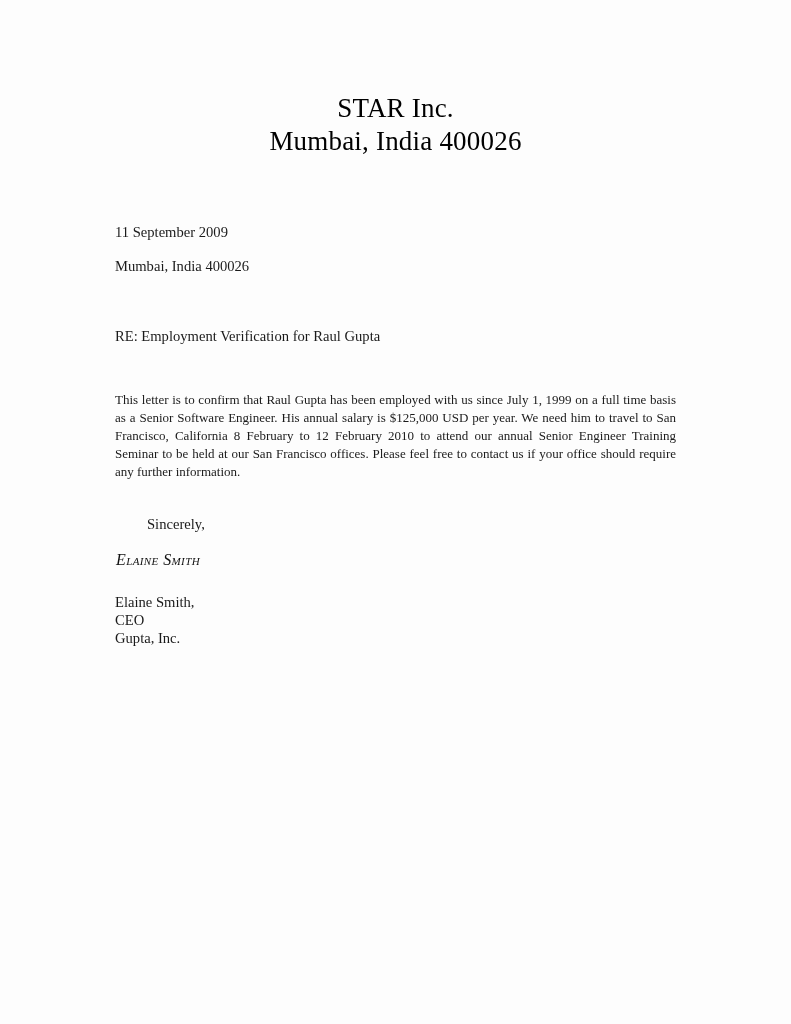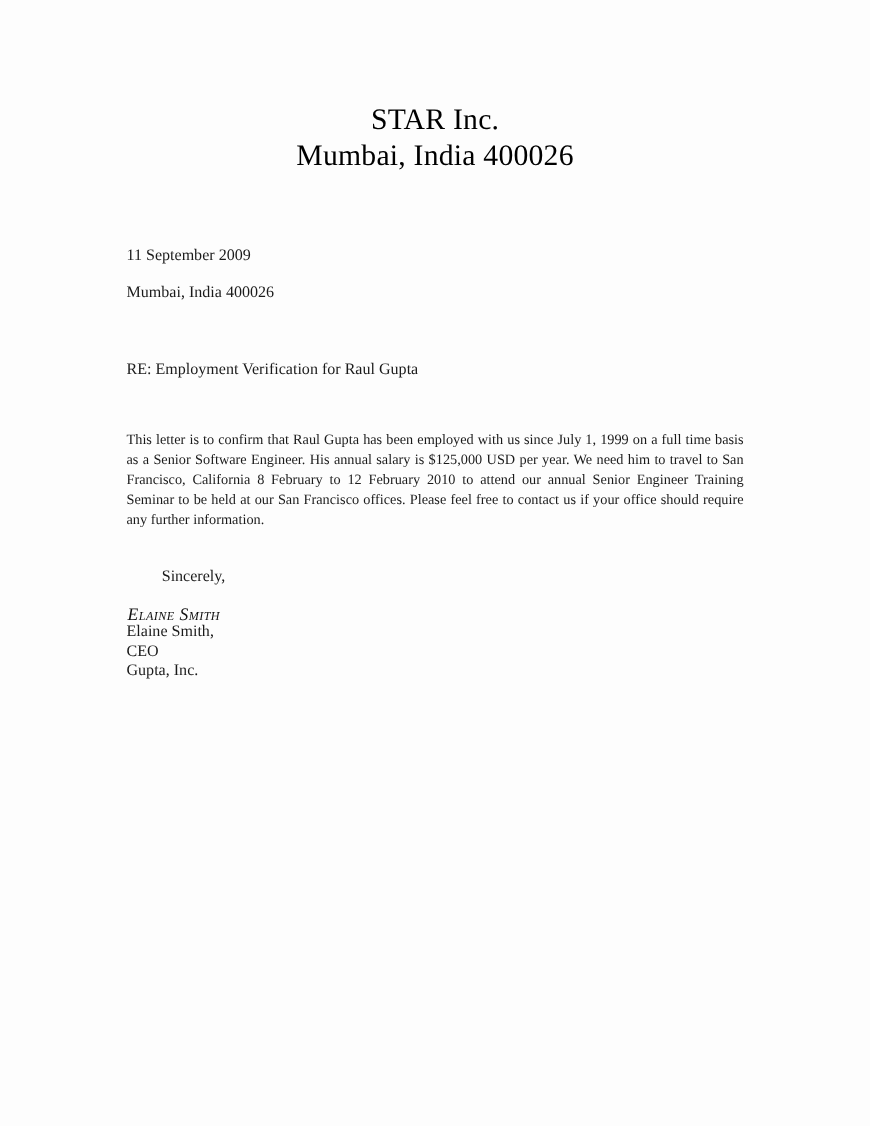--- a/index.html
+++ b/index.html
@@ -113,21 +113,21 @@
     font-size: 16px;
     line-height: 24px;
     font-variant: small-caps;
     letter-spacing: 0.4px;
     color: #111111;
     white-space: nowrap;
   }
 
   .signer-block {
     position: absolute;
-    top: 565px;
+    top: 593px;
     left: 0;
   }
   .signer-line {
     font-size: 14.6px;
     line-height: 18px;
     white-space: nowrap;
   }
 </style>
 </head>
 <body>

